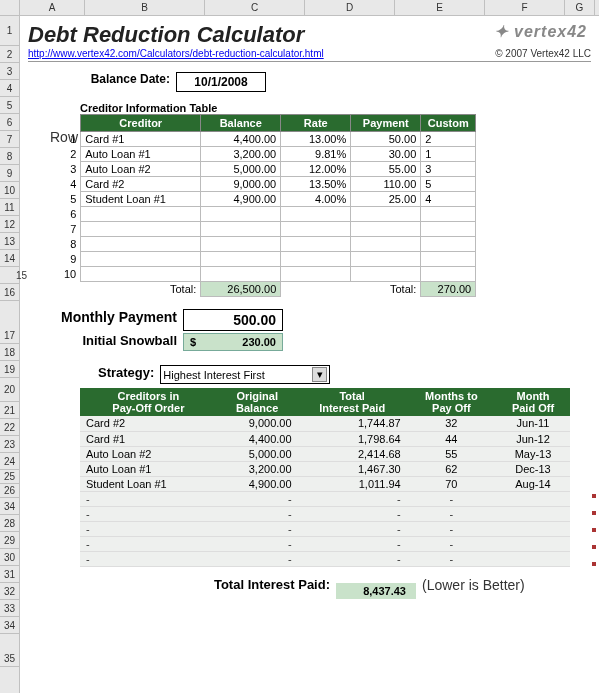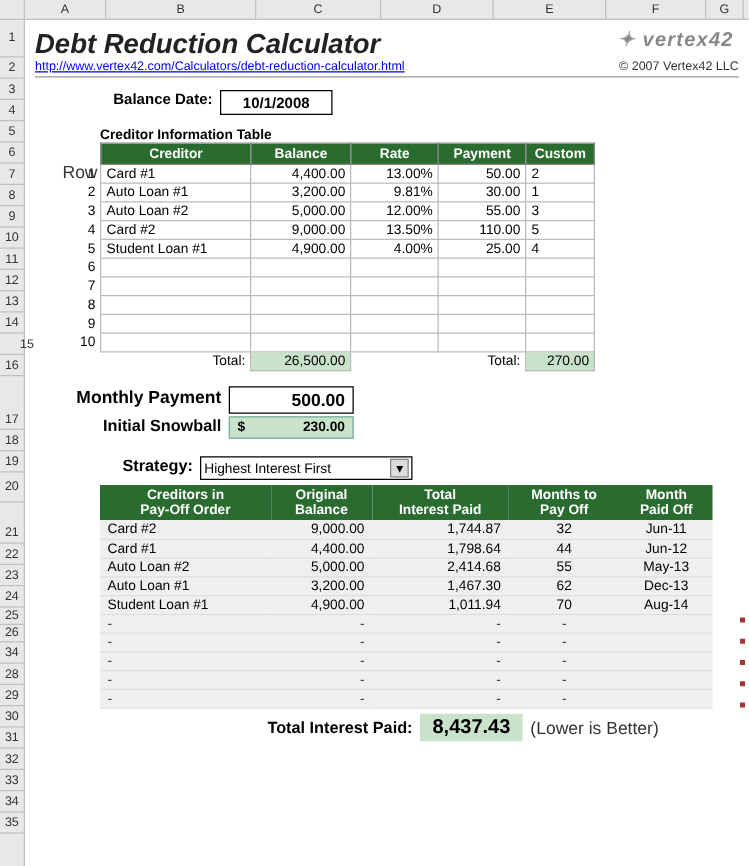--- a/index.html
+++ b/index.html
@@ -90,21 +90,21 @@
   table.payoff th {
     background:#2a6b2f; color:#fff; font-size:11px; font-weight:bold; padding:2px 4px; text-align:center; line-height:12px;
   }
   table.payoff td { border-bottom:1px solid #ddd; padding:1px 6px; height:15px; font-size:11px; background:#eef0ee; }
   table.payoff td.txt { text-align:left; }
   table.payoff td.num { text-align:right; }
   table.payoff td.ctr { text-align:center; }
   table.payoff tr.empty td { color:#333; }
   .interest-row { display:flex; align-items:center; margin-left:52px; margin-top:4px; gap:6px;}
   .interest-row .lbl { font-weight:bold; font-size:13px; text-align:right; flex:0 0 250px;}
-  .interest-row .val { background:#c9e2ca; font-weight:bold; font-size:16px; padding:2px 10px; min-width:80px; text-align:right;}
+  .interest-row .val { background:#c9e2ca; font-weight:bold; font-size:11px; padding:2px 10px; min-width:80px; text-align:right;margin-top:12px;}
   .interest-row .hint { font-size:14px; color:#333;}
   .tick { position:absolute; right:3px; width:4px; height:4px; background:#a33; }
 </style>
 </head>
 <body>
 
 <div class="col-headers" id="colh">
     <div style="width: 20px;"></div>
     <div style="width: 65px;">A</div>
     <div style="width: 120px;">B</div>
@@ -128,35 +128,35 @@
     <div style="height: 17px; line-height: 17px;">11</div>
     <div style="height: 17px; line-height: 17px;">12</div>
     <div style="height: 17px; line-height: 17px;">13</div>
     <div style="height: 17px; line-height: 17px;">14</div>
     <div style="height: 17px; line-height: 17px; padding-left: 16px;">15</div>
     <div style="height: 17px; line-height: 17px;">16</div>
     <div style="height: 17px; line-height: 17px; margin-top: 26px;">17</div>
     <div style="height: 17px; line-height: 17px;">18</div>
     <div style="height: 17px; line-height: 17px;">19</div>
     <div style="height: 24px; line-height: 24px;">20</div>
-    <div style="height: 17px; line-height: 17px; margin-top: 16px;">21</div>
+    <div style="height: 17px; line-height: 17px;">21</div>
     <div style="height: 17px; line-height: 17px;">22</div>
     <div style="height: 17px; line-height: 17px;">23</div>
     <div style="height: 17px; line-height: 17px;">24</div>
     <div style="height: 14px; line-height: 14px;">25</div>
     <div style="height: 14px; line-height: 14px;">26</div>
     <div style="height: 17px; line-height: 17px;">34</div>
     <div style="height: 17px; line-height: 17px;">28</div>
     <div style="height: 17px; line-height: 17px;">29</div>
     <div style="height: 17px; line-height: 17px;">30</div>
     <div style="height: 17px; line-height: 17px;">31</div>
     <div style="height: 17px; line-height: 17px;">32</div>
     <div style="height: 17px; line-height: 17px;">33</div>
     <div style="height: 17px; line-height: 17px;">34</div>
-    <div style="height: 17px; line-height: 17px;">35</div>
+    <div style="height: 17px; line-height: 17px; margin-top: 16px;">35</div>
     <div style="height: 17px; line-height: 17px; margin-top: 46px;">36</div>
     <div style="height: 17px; line-height: 17px;">37</div>
   </div>
 
 <div class="sheet">
   <h1 class="title">Debt Reduction Calculator</h1>
   <div class="logo">✦ <span>vertex42</span></div>
   <div class="url-row">
     <a class="url">http://www.vertex42.com/Calculators/debt-reduction-calculator.html</a>
     <span class="copyright">© 2007 Vertex42 LLC</span>

